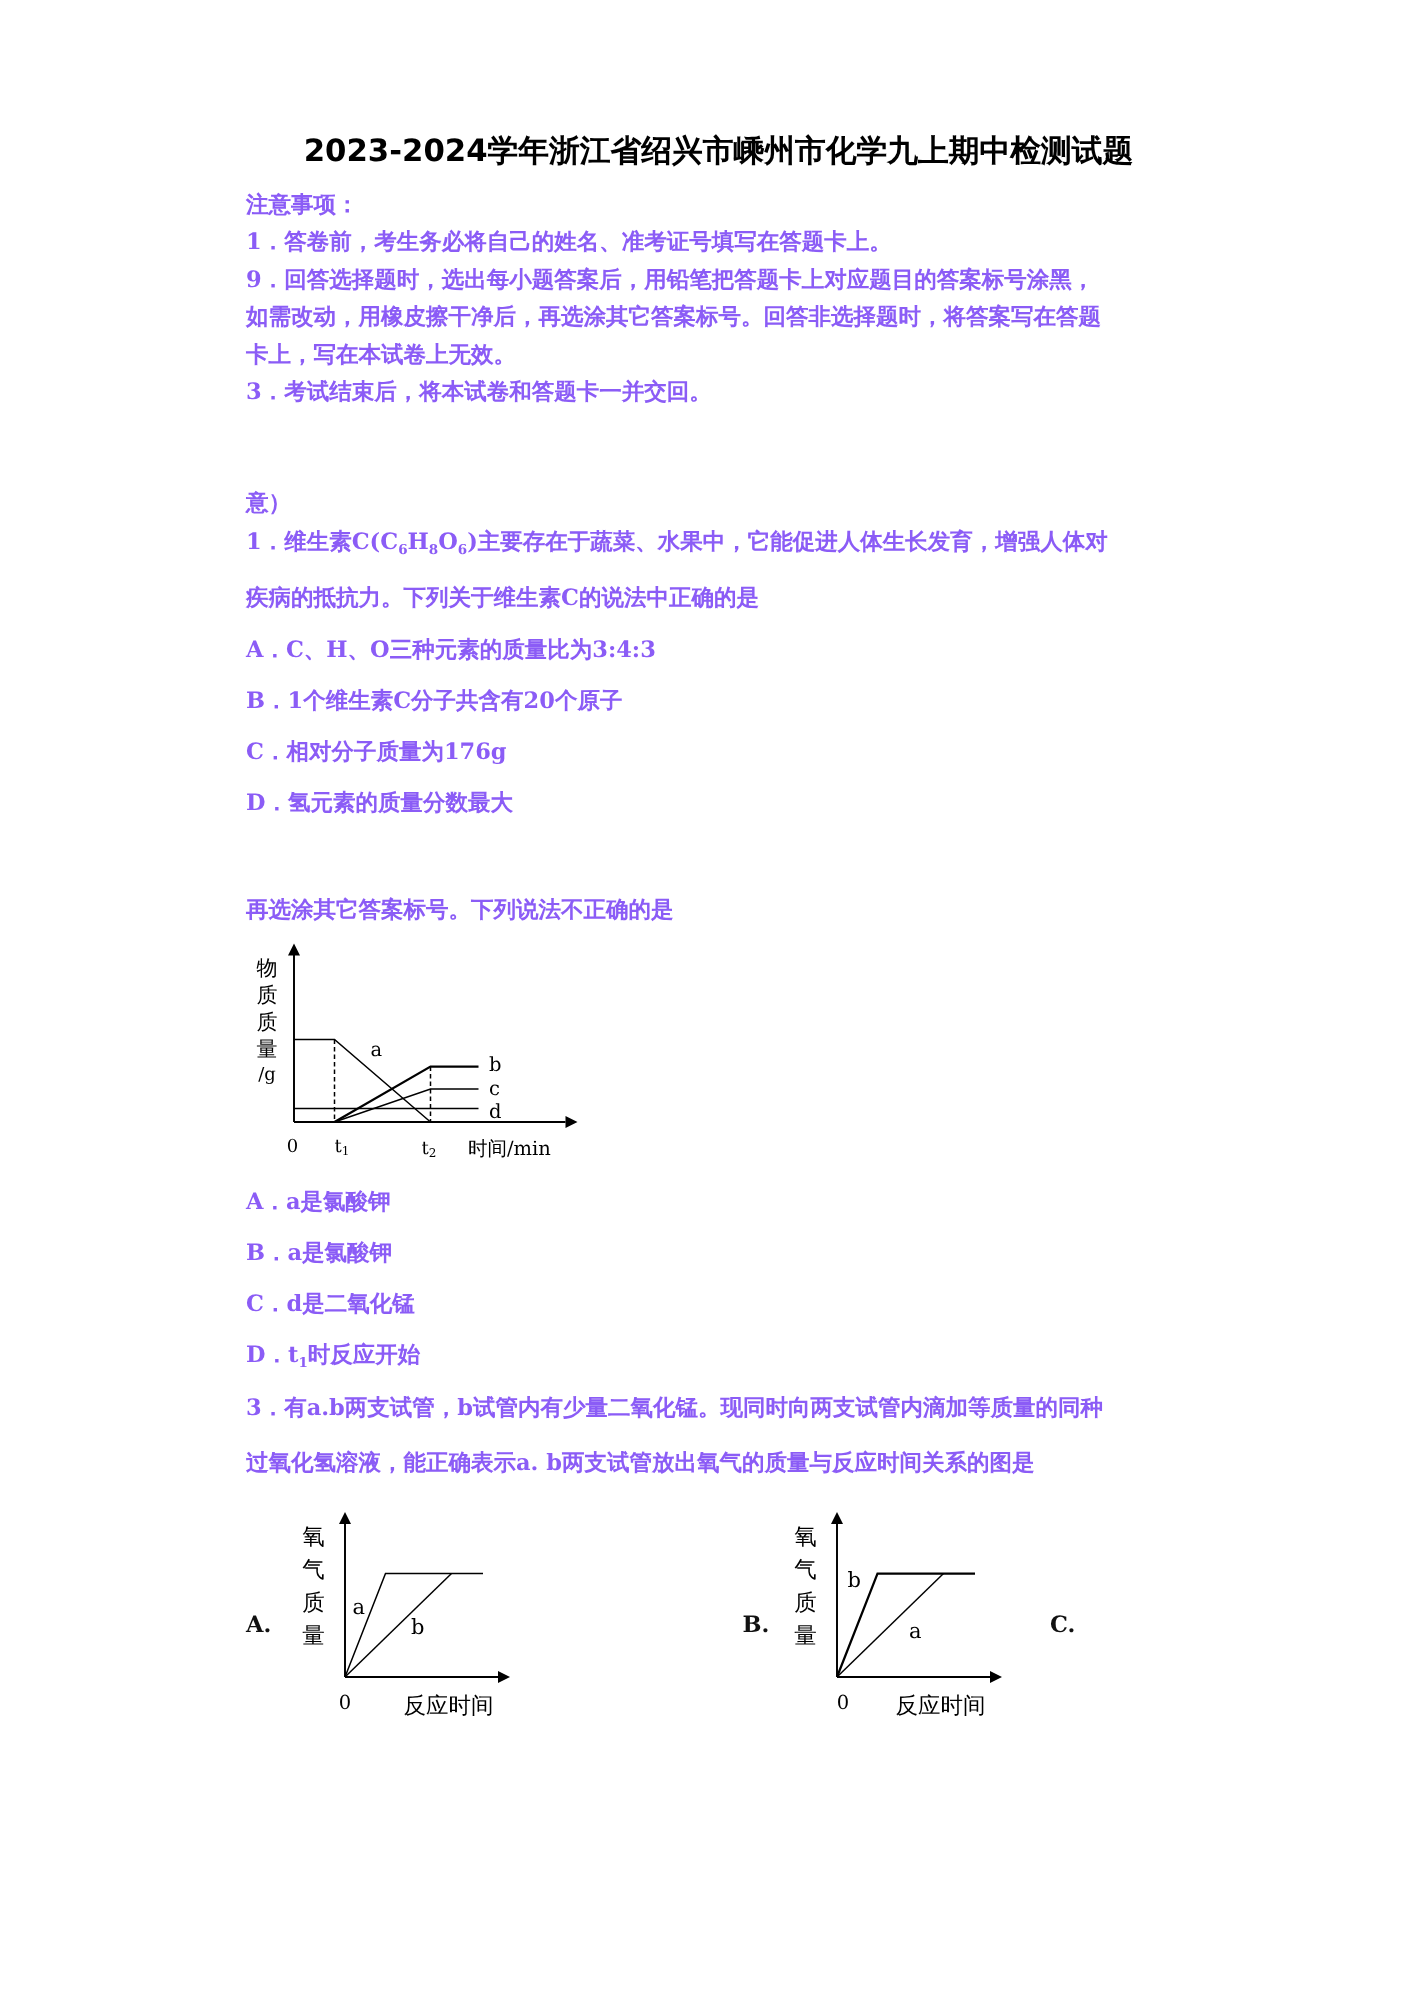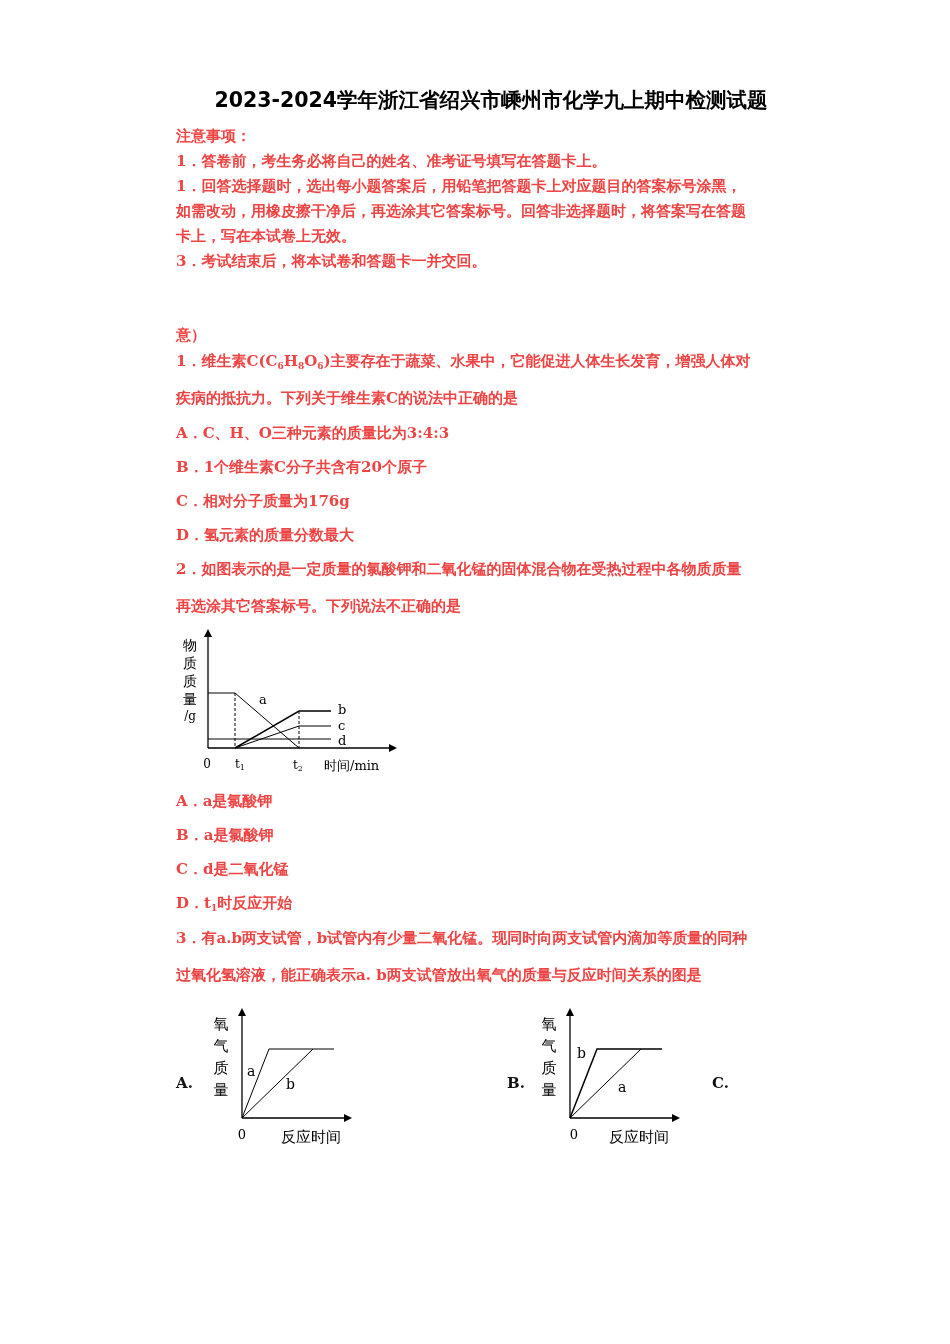--- a/index.html
+++ b/index.html
@@ -1,52 +1,51 @@
 <!DOCTYPE html>
 <html><head>
 <meta charset="utf-8">
 <style>
   html, body { margin:0; padding:0; background:#ffffff; }
   body { width:950px; height:1344px; position:relative; overflow:hidden;
          font-family:"DejaVu Serif","Liberation Serif",serif; color:#111; }
-  .page { position:absolute; left:16px; top:0; width:786px; height:1344px;text-decoration:underline; }
+  .page { position:absolute; left:4px; top:0; width:786px; height:1344px;text-decoration:underline; }
   .title { position:absolute; left:0; width:950px; top:86px; text-align:center;
            font-family:"DejaVu Sans","Liberation Sans",sans-serif; font-weight:bold; font-size:20.5px; letter-spacing:0px; color:#000; }
-  .line { position:absolute; left:160px; font-size:15px; font-weight:bold; white-space:nowrap; color:#ef4444; }
+  .line { position:absolute; left:160px; font-size:15px; font-weight:bold; white-space:nowrap; color:#8b5cf6; }
   .sub { font-size:9px; vertical-align:-3px; }
   svg text { font-family:"DejaVu Serif","Liberation Serif",serif; }
   .fig { position:absolute; }
   .optlabel { position:absolute; font-size:15px; font-weight:bold; }
 </style>
 </head>
 <body>
 
 <div class="page">
 
   <div class="title">2023-2024学年浙江省绍兴市嵊州市化学九上期中检测试题</div>
 
   <div class="line" style="top:127px;">注意事项：</div>
   <div class="line" style="top:152px;">1．答卷前，考生务必将自己的姓名、准考证号填写在答题卡上。</div>
-  <div class="line" style="top:177px;">1．回答选择题时，选出每小题答案后，用铅笔把答题卡上对应题目的答案标号涂黑，</div>
+  <div class="line" style="top:177px;">9．回答选择题时，选出每小题答案后，用铅笔把答题卡上对应题目的答案标号涂黑，</div>
   <div class="line" style="top:202px;">如需改动，用橡皮擦干净后，再选涂其它答案标号。回答非选择题时，将答案写在答题</div>
   <div class="line" style="top:227px;">卡上，写在本试卷上无效。</div>
   <div class="line" style="top:252px;">3．考试结束后，将本试卷和答题卡一并交回。</div>
 
   <div class="line" style="top:326px;">意）</div>
 
   <div class="line" style="top:352px;">
     <span>1．维生素C(C</span><span class="sub">6</span><span>H</span><span class="sub">8</span><span>O</span><span class="sub">6</span><span>)主要存在于蔬菜、水果中，它能促进人体生长发育，增强人体对</span>
   </div>
   <div class="line" style="top:389px;text-align:right;">疾病的抵抗力。下列关于维生素C的说法中正确的是</div>
   <div class="line" style="top:424px;">A．C、H、O三种元素的质量比为3:4:3</div>
   <div class="line" style="top:458px;">B．1个维生素C分子共含有20个原子</div>
   <div class="line" style="top:492px;">C．相对分子质量为176g</div>
   <div class="line" style="top:526px;">D．氢元素的质量分数最大</div>
 
-  <div class="line" style="top:560px;">2．如图表示的是一定质量的氯酸钾和二氧化锰的固体混合物在受热过程中各物质质量</div>
   <div class="line" style="top:597px;">再选涂其它答案标号。下列说法不正确的是</div>
 
   <div class="fig" style="left:155px; top:628px; width:230px; height:150px;">
     <svg width="230" height="150" viewBox="0 0 230 150">
 
       <line x1="37" y1="120" x2="218" y2="120" stroke="#000" stroke-width="1.3"></line>
       <polygon points="218,116 226,120 218,124" fill="#000"></polygon>
       <line x1="37" y1="120" x2="37" y2="8" stroke="#000" stroke-width="1.3"></line>
       <polygon points="33,9 37,1 41,9" fill="#000"></polygon>
 

